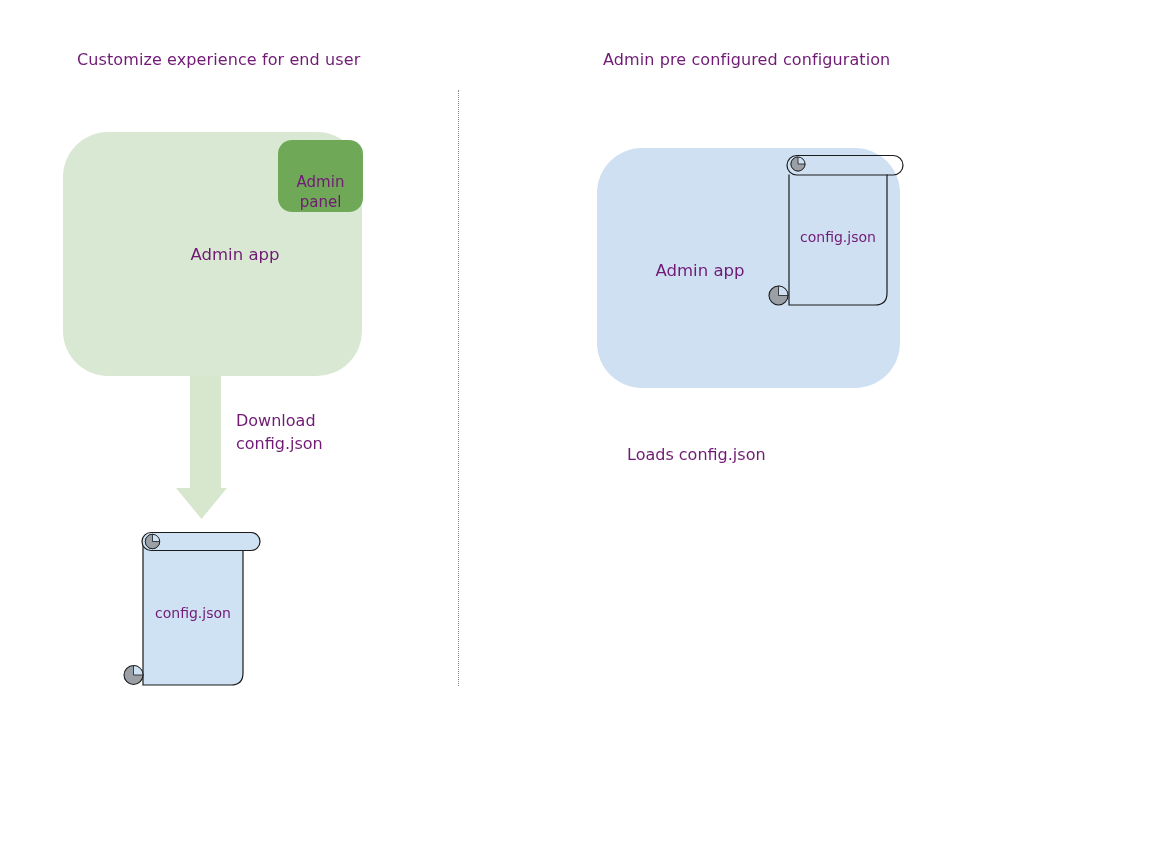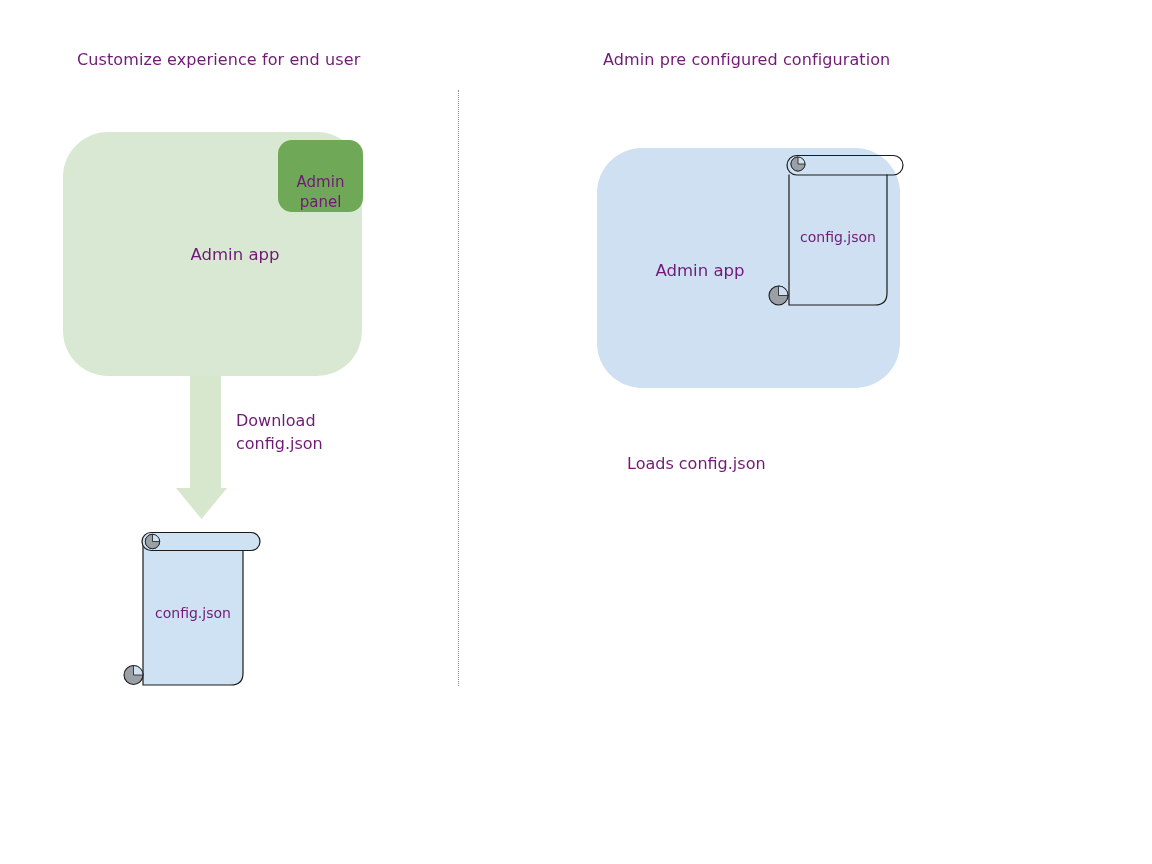--- a/index.html
+++ b/index.html
@@ -35,21 +35,21 @@
   .app-label{
     font-size:16.5px;text-align:center;
   }
   #admin-app-label{left:63px;top:245px;width:344px;}
   #demo-app-label{left:640px;top:261px;width:120px;}
   #download-label{
     left:236px;top:410px;width:140px;
     font-size:16px;line-height:22.5px;white-space:pre-line;
   }
   #loads-label{
-    left:627px;top:445px;width:220px;font-size:16px;margin-top:9px;
+    left:627px;top:445px;width:220px;font-size:16px;
   }
   .scroll-label{
     font-size:14px;text-align:center;
   }
   #left-scroll-label{left:143px;top:605px;width:100px;}
   #right-scroll-label{left:789px;top:229px;width:98px;}
   #divider{
     left:458px;top:90px;height:596px;width:0;
     border-left:1.5px dotted #8c8c8c;
   }

